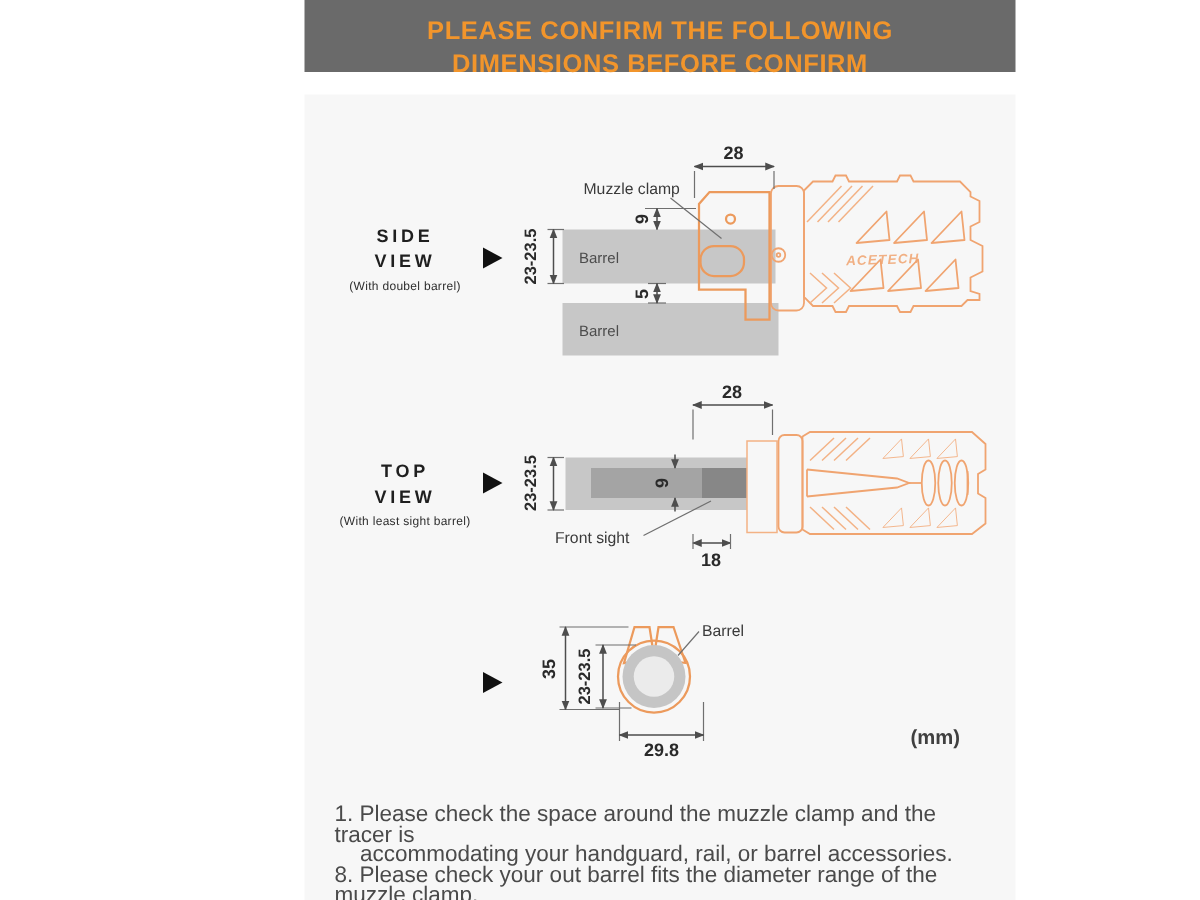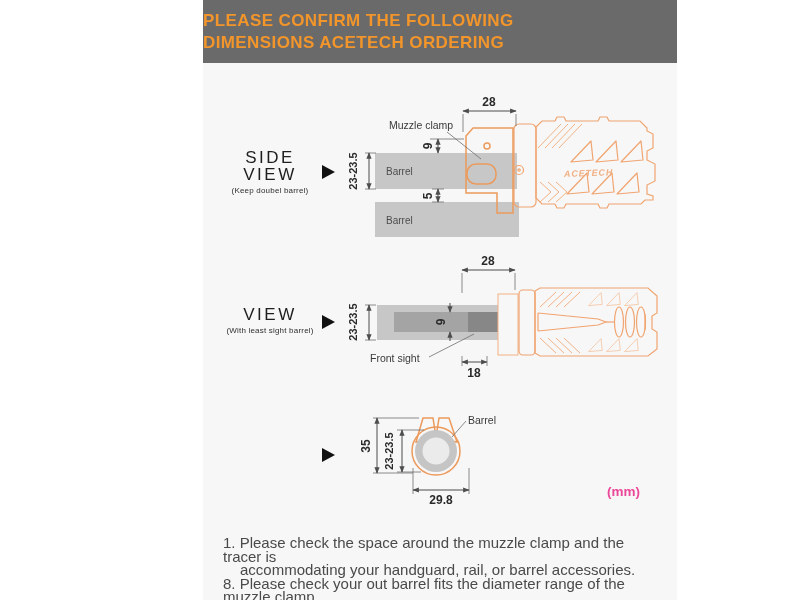--- a/index.html
+++ b/index.html
@@ -1,62 +1,63 @@
 <!DOCTYPE html>
 <html><head>
 <meta charset="utf-8">
 <style>
   html,body{margin:0;padding:0;background:#ffffff;}
   .page{position:relative;width:800px;height:600px;background:#ffffff;overflow:hidden;
         font-family:"Liberation Sans",sans-serif;}
-  .banner{position:absolute;left:203px;top:0;width:474px;height:63px;background:#6a6a6a;
-          padding-top:10px;box-sizing:border-box;}
+  .banner{position:absolute;left:203px;top:0;width:474px;height:48px;background:#6a6a6a;
+          text-align:center;padding-top:10px;box-sizing:border-box;}
   .banner div{color:#f2952b;font-size:17px;font-weight:700;letter-spacing:.4px;line-height:22px;}
   .panel{position:absolute;left:203px;top:63px;width:474px;height:537px;background:#f7f7f7;}
   .sec{position:absolute;left:200px;width:140px;text-align:center;}
-  .sec .t{font-size:17px;font-weight:400;letter-spacing:2.5px;color:#1f1f1f;line-height:17px;}
+  .sec .t{font-size:12px;font-weight:700;letter-spacing:2.5px;color:#1f1f1f;line-height:17px;}
   .sec .s{font-size:8px;color:#2e2e2e;margin-top:3px;letter-spacing:.2px;}
   .tri{position:absolute;width:0;height:0;border-top:7px solid transparent;
        border-bottom:7px solid transparent;border-left:13px solid #111;}
   .svgwrap{position:absolute;left:0;top:0;pointer-events:none;}
   .dim{stroke:#4d4d4d;stroke-width:1;fill:none;}
   .dline{stroke:#6f6f6f;stroke-width:.8;fill:none;}
   .oline{stroke:#f0a470;stroke-width:1.2;fill:none;}
   .olight{stroke:#f3b285;stroke-width:1;fill:none;}
   .oline2{stroke:#ec9a5c;stroke-width:1.5;fill:none;}
   .dimtxt{font-family:"Liberation Sans",sans-serif;font-size:12px;font-weight:700;fill:#2a2a2a;}
   .dimtxt2{font-family:"Liberation Sans",sans-serif;font-size:11px;font-weight:700;fill:#2a2a2a;}
   .lbl{font-family:"Liberation Sans",sans-serif;font-size:10.5px;fill:#3a3a3a;}
   .blbl{font-family:"Liberation Sans",sans-serif;font-size:10px;fill:#4c4c4c;}
   .brand{font-family:"Liberation Sans",sans-serif;font-size:9px;font-style:italic;
          font-weight:700;letter-spacing:.8px;fill:#f0a470;opacity:.85;}
-  .units{position:absolute;left:607px;top:484px;font-size:13.5px;font-weight:600;color:#ec4899;}
+  .units{position:absolute;left:607px;top:484px;font-size:13.5px;font-weight:600;color:#404040;}
   .notes{position:absolute;left:223px;top:536px;width:440px;font-size:15px;line-height:13.5px;color:#4a4a4a;}
   .notes .indent{padding-left:17px;}
 </style>
 </head>
 <body>
 
 <div class="page">
 
   <header class="banner">
     <div>PLEASE CONFIRM THE FOLLOWING</div>
-    <div>DIMENSIONS ACETECH ORDERING</div>
+    <div>DIMENSIONS BEFORE CONFIRM</div>
   </header>
 
   <div class="panel"></div>
 
   <div class="sec" style="top:149px;">
     <div class="t">SIDE</div>
     <div class="t">VIEW</div>
-    <div class="s">(Keep doubel barrel)</div>
+    <div class="s">(With doubel barrel)</div>
   </div>
   <div class="tri" style="left:322px;top:165px;"></div>
 
   <div class="sec" style="top:306px;">
+    <div class="t">TOP</div>
     <div class="t">VIEW</div>
     <div class="s">(With least sight barrel)</div>
   </div>
   <div class="tri" style="left:322px;top:315px;"></div>
 
   <div class="sec" style="top:437px;">
   </div>
   <div class="tri" style="left:322px;top:448px;"></div>
 
   <svg class="svgwrap" width="800" height="600" viewBox="0 0 800 600">

